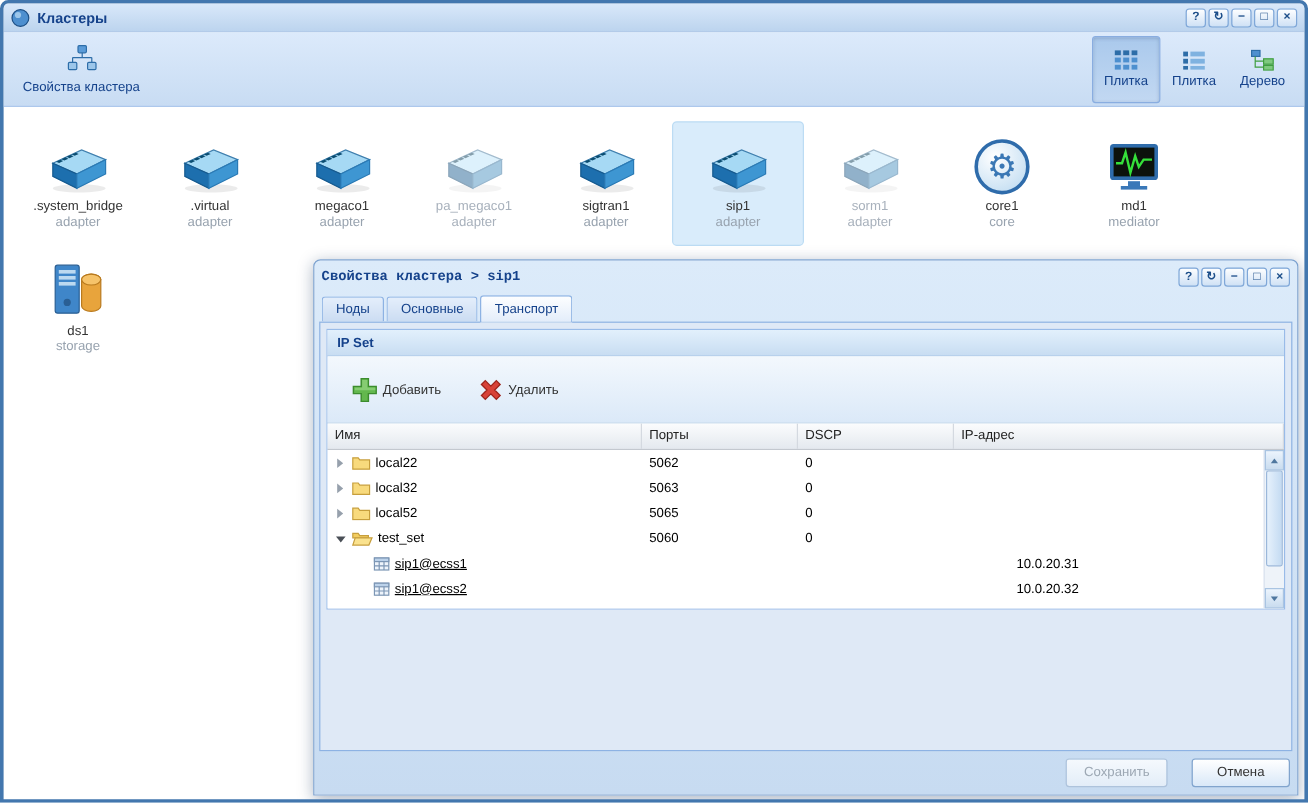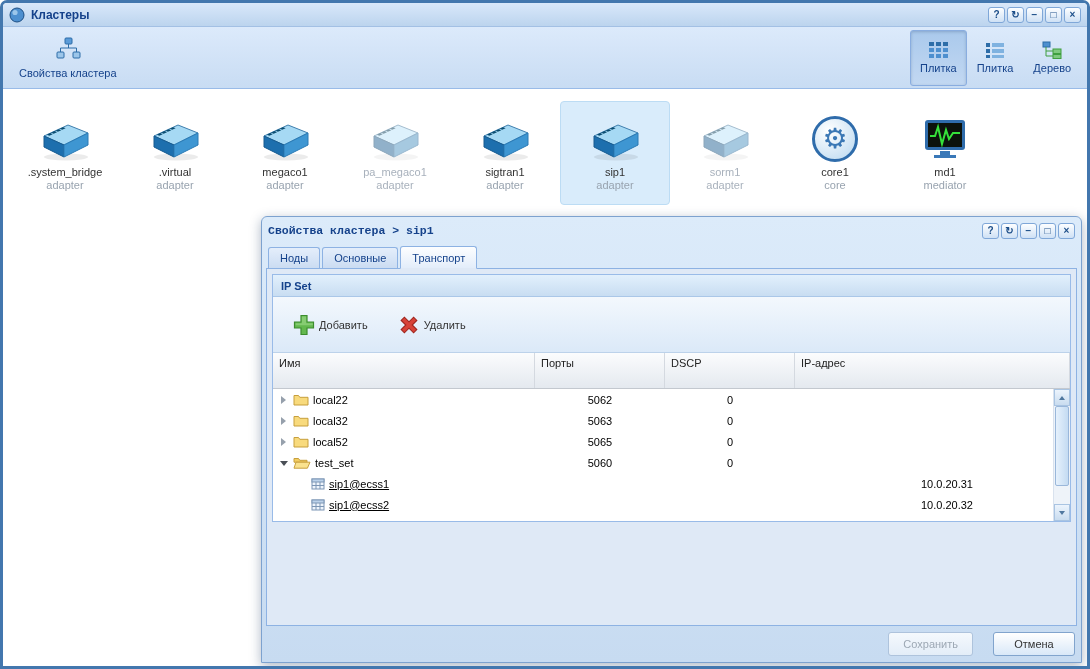--- a/index.html
+++ b/index.html
@@ -57,29 +57,29 @@
   
   .ipset{border:1px solid #99bbe8;background:#fff;}
   .ipset-hdr{height:22px;background:linear-gradient(#e2f0fc,#c8ddf2);
     border-bottom:1px solid #aac7e8;display:flex;align-items:center;padding:0 8px;
     font-weight:bold;color:#15428b;}
   .ipset-tb{height:56px;background:linear-gradient(#f3f8fd,#dbe9f8);
     border-bottom:1px solid #bcd2ea;display:flex;gap:16px;padding:4px 12px;align-items:center;}
   .tool{display:flex;flex-direction:row;align-items:center;gap:2px;cursor:pointer;
     color:#333;padding:2px 6px;border-radius:3px;}
   
-  .gridhdr{display:flex;height:36px;background:linear-gradient(#fbfcfd,#e4e9ef);
+  .gridhdr{display:flex;height:22px;background:linear-gradient(#fbfcfd,#e4e9ef);
     border-bottom:1px solid #c3c8cf;}
   .gridhdr .hcell{padding:4px 6px;border-right:1px solid #d4d9e0;color:#222;
     white-space:nowrap;cursor:pointer;}
   .col-name{width:262px;}.col-ports{width:130px;}.col-dscp{width:130px;}.col-ip{flex:1;}
   .gridbody{position:relative;height:132px;background:#fff;}
   .rows{width:calc(100% - 17px);}
   .gridrow{display:flex;height:21px;align-items:center;cursor:default;}
-  .cell{padding:0 6px;white-space:nowrap;overflow:hidden;color:#000;text-align:center;}
+  .cell{padding:0 6px;white-space:nowrap;overflow:hidden;color:#000;}
   .cell.name{display:flex;align-items:center;gap:4px;}
   .gridrow.child .cell.name{padding-left:38px;text-decoration:underline;}
   .gridrow.child .cell.ip{padding-left:52px;}
   .exp{width:10px;height:10px;display:inline-block;position:relative;flex:none;}
   .exp.collapsed::before{content:"";position:absolute;left:2px;top:1px;width:0;height:0;
     border-top:4px solid transparent;border-bottom:4px solid transparent;
     border-left:5px solid #96a0ac;}
   .exp.expanded::before{content:"";position:absolute;left:1px;top:3px;width:0;height:0;
     border-left:4px solid transparent;border-right:4px solid transparent;
     border-top:5px solid #4a4f56;}
@@ -330,20 +330,35 @@
             <rect x="6" y="5" width="34" height="24" fill="#0c120c"></rect>
             <polyline points="8,18 13,18 16,9 20,26 24,12 27,21 31,15 38,15" stroke="#35e03a" stroke-width="2" fill="none"></polyline>
             <rect x="18" y="33" width="10" height="4" fill="#3a78b8"></rect>
             <rect x="12" y="37" width="22" height="3" fill="#3a78b8"></rect>
           </svg>
       </div>
       <div class="tname">md1</div>
       <div class="ttype">mediator</div>
     </div>
 
+    <div class="tile">
+      <div class="ticon">
+        <svg width="46" height="48" viewBox="0 0 46 48">
+            <rect x="4" y="3" width="20" height="40" rx="2" fill="#3f86c9" stroke="#2a5f94"></rect>
+            <rect x="7" y="7" width="14" height="3" fill="#bcd9f0"></rect>
+            <rect x="7" y="12" width="14" height="3" fill="#bcd9f0"></rect>
+            <rect x="7" y="17" width="14" height="3" fill="#bcd9f0"></rect>
+            <circle cx="14" cy="34" r="3" fill="#2a5f94"></circle>
+            <path d="M26 15 a8 4.5 0 0 1 16 0 v22 a8 4.5 0 0 1 -16 0 z" fill="#e8a43c" stroke="#b97a1e"></path>
+            <ellipse cx="34" cy="15" rx="8" ry="4.5" fill="#f6c36a" stroke="#b97a1e"></ellipse>
+          </svg>
+      </div>
+      <div class="tname">ds1</div>
+      <div class="ttype">storage</div>
+    </div>
 
   </div>
 
   <div class="dialog">
 
     <div class="dlg-titlebar">
       <span class="title">Свойства кластера &gt; sip1</span>
       <span class="winbtns">
         <span class="winbtn">?</span>
         <span class="winbtn">↻</span>

